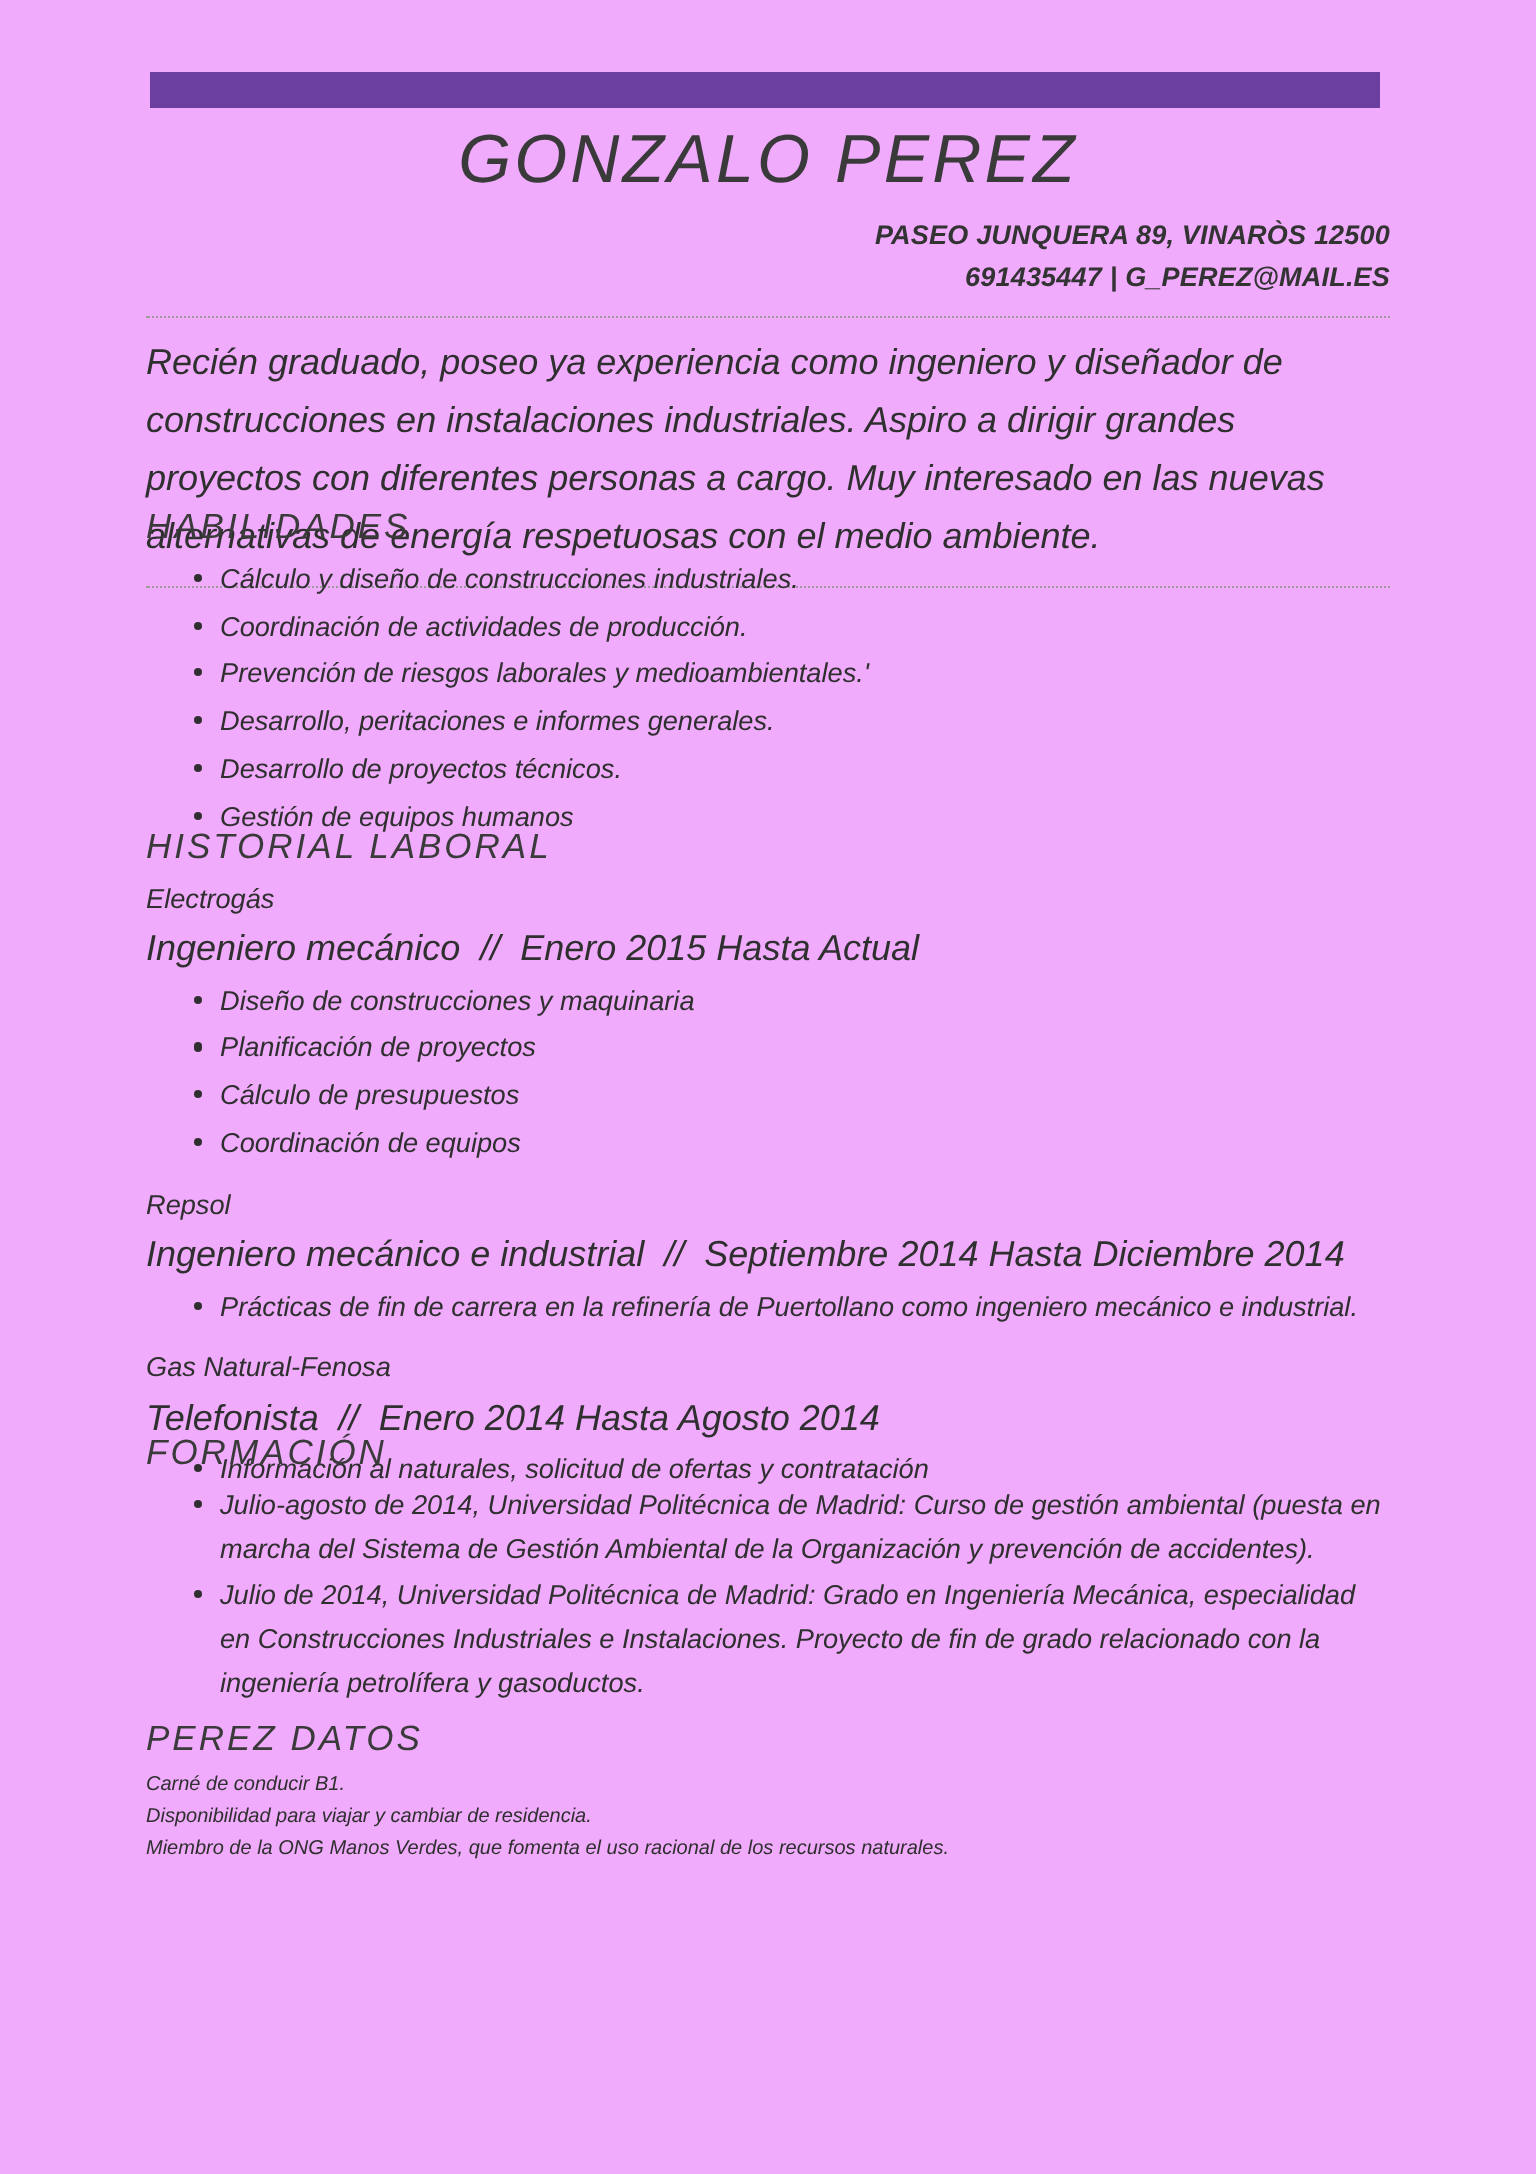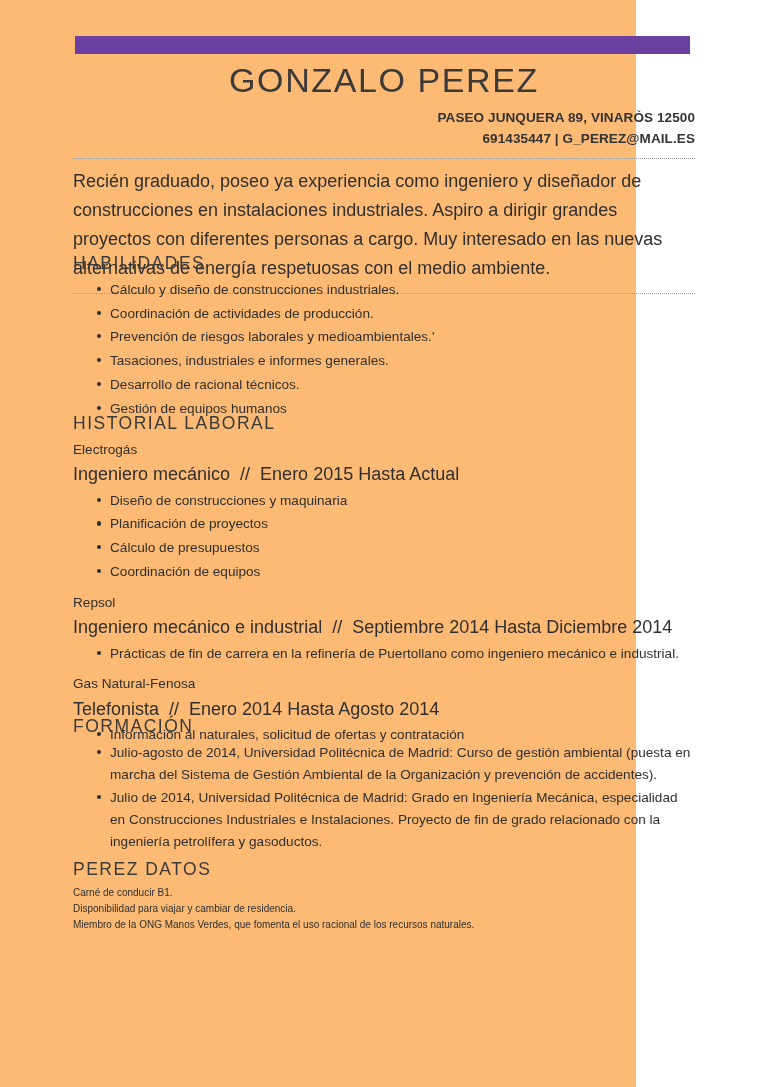--- a/index.html
+++ b/index.html
@@ -12,23 +12,24 @@
     width: 768px;
     height: 1087px;
     position: relative;
     font-family: "Liberation Sans", sans-serif;
     color: #2f2f2f;
     overflow: hidden;
   }
   .page {
     position: absolute;
     left: 0; top: 0;
-    width: 636px;
+    width: 768px;
     height: 1087px;
-    background: #fdba74;
+    background: #f0abfc;
+    font-style: italic;
   }
   .content {
     position: absolute;
     left: 73px;
     top: 0;
     width: 622px;
   }
 
   
   .accent-bar {
@@ -170,22 +171,22 @@
       <div class="summary-text">Recién graduado, poseo ya experiencia como ingeniero y diseñador de construcciones en instalaciones industriales. Aspiro a dirigir grandes proyectos con diferentes personas a cargo. Muy interesado en las nuevas alternativas de energía respetuosas con el medio ambiente.</div>
       <div class="dotted-rule"></div>
     </div>
 
     <div class="section" style="top:252px;">
       <div class="section-title">HABILIDADES</div>
       <ul class="bullets">
         <li>Cálculo y diseño de construcciones industriales.</li>
         <li>Coordinación de actividades de producción.</li>
         <li>Prevención de riesgos laborales y medioambientales.'</li>
-        <li>Tasaciones, industriales e informes generales.</li>
-        <li>Desarrollo de racional técnicos.</li>
+        <li>Desarrollo, peritaciones e informes generales.</li>
+        <li>Desarrollo de proyectos técnicos.</li>
         <li>Gestión de equipos humanos</li>
       </ul>
     </div>
 
     <div class="section" style="top:412px;">
       <div class="section-title">HISTORIAL LABORAL</div>
 
       <div class="job-block">
         <p class="company">Electrogás</p>
         <p class="role">Ingeniero mecánico  //  Enero 2015 Hasta Actual</p>

